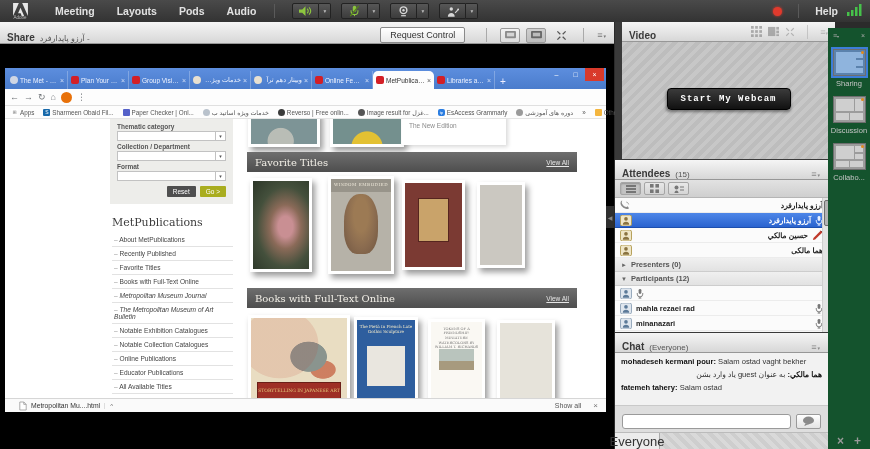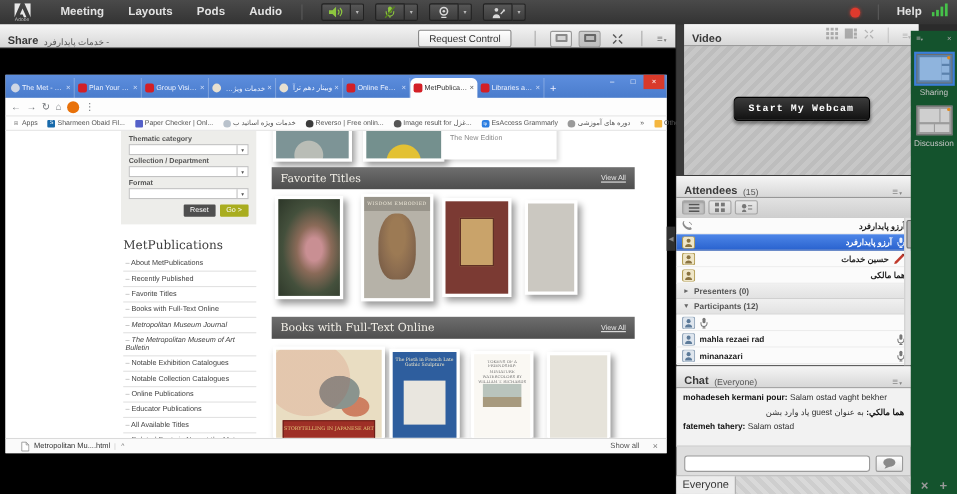--- a/index.html
+++ b/index.html
@@ -150,21 +150,21 @@
   .c-msgs { position:absolute; top:20px; left:0; right:0; height:53px; background:#f2f2f2; border-bottom:1px solid #c9c9c9; padding:4px 6px; overflow:hidden; }
   .msg { font-size:7.6px; color:#333; margin-bottom:4px; }
   .msg b { color:#111; }
   .msg.rtl { direction:rtl; text-align:right; }
   .c-input-row { position:absolute; top:78px; left:0; right:0; height:20px; display:flex; align-items:center; gap:5px; padding:0 7px; }
   .c-input { flex:1; height:15px; background:#fff; border:1px solid #9a9a9a; border-radius:3px; font-size:8px; padding:0 4px; font-family:inherit; }
   .c-send { width:25px; height:15px; border:1px solid #9a9a9a; border-radius:2px; background:linear-gradient(#fff,#e3e3e3);
     display:flex; align-items:center; justify-content:center; }
   .c-tabs { position:absolute; left:0; right:0; bottom:0; height:17px;
     background:repeating-linear-gradient(45deg,#d9d9d9 0 4px,#cecece 4px 8px); border-top:1px solid #bbb; display:flex; }
-  .c-tab { width:54px; background:#ececec; border-right:1px solid #aaa; font-size:10px; color:#333;
+  .c-tab { width:45px; background:#ececec; border-right:1px solid #aaa; font-size:13px; color:#333;
     display:flex; align-items:center; justify-content:center; }
 
   
   .laybar { position:absolute; left:828px; top:28px; width:42px; height:427px; background:#14532d; }
   .lb-hd { display:flex; justify-content:space-between; align-items:center; padding:4px 5px 2px; color:#aaa; font-size:7px; }
   .lb-item { display:flex; flex-direction:column; align-items:center; margin-top:8px; }
   .thumb { width:33px; height:27px; background:#9c9c9c; border:1px solid #6e6e6e; position:relative; padding:2px; }
   .thumb.on { outline:2px solid #3d7ed8; background:#5b82ad; }
   .tb { position:absolute; background:#cfcfcf; }
   .thumb.on .tb { background:#8fb4dd; }
@@ -241,21 +241,21 @@
           <rect x="8" y="3" width="2.5" height="9" fill="#46c24a"></rect>
           <rect x="12" y="0" width="2.5" height="12" fill="#46c24a"></rect>
         </svg>
     </span>
   </div>
 </header>
 
 <section class="share-pod">
   <div class="pod-hd">
     <span class="pod-title">Share</span>
-    <span class="pod-sub" dir="auto">- خدمات پایدارفرد</span>
+    <span class="pod-sub" dir="auto">- آرزو پایدارفرد</span>
     <div class="pod-menu" style="display:flex;align-items:center;gap:6px;">
       <button class="req-btn">Request Control</button>
       <span class="mb-sep" style="background:#aaa"></span>
       <span class="ic-btn">
         <svg width="13" height="10" viewBox="0 0 14 11">
             <rect x="1" y="1" width="12" height="8" rx="1" fill="#8a8a8a"></rect>
             <rect x="3" y="3" width="8" height="4" fill="#d5d5d5"></rect>
           </svg>
       </span>
       <span class="ic-btn sel">
@@ -594,21 +594,21 @@
             <line x1="4" y1="9.7" x2="4" y2="11" stroke="#e8f0ff"></line>
             <line x1="2.5" y1="11" x2="5.5" y2="11" stroke="#e8f0ff"></line>
           </svg>
       </div>
       <div class="a-row">
         <svg width="12" height="11" viewBox="0 0 12 12">
             <rect width="12" height="12" rx="2" fill="#efe6c8" stroke="#b09a50"></rect>
             <circle cx="6" cy="4.3" r="2" fill="#8a7340"></circle>
             <path d="M2.5 10.5c0-2 1.6-3.1 3.5-3.1s3.5 1.1 3.5 3.1z" fill="#8a7340"></path>
           </svg>
-        <span class="nm" dir="rtl">حسین خدمات</span>
+        <span class="nm" dir="rtl">حسین مالکي</span>
         <svg width="11" height="11" viewBox="0 0 12 12">
             <path d="M1 11l2.4-.6L11.2 2.6 9.4.8 1.6 8.6z" fill="#c0392b"></path>
             <path d="M9.4.8l1.8 1.8" stroke="#7d241a"></path>
           </svg>
       </div>
       <div class="a-row">
         <svg width="12" height="11" viewBox="0 0 12 12">
             <rect width="12" height="12" rx="2" fill="#efe6c8" stroke="#b09a50"></rect>
             <circle cx="6" cy="4.3" r="2" fill="#8a7340"></circle>
             <path d="M2.5 10.5c0-2 1.6-3.1 3.5-3.1s3.5 1.1 3.5 3.1z" fill="#8a7340"></path>
@@ -723,17 +723,28 @@
   <div class="lb-item">
     <span class="thumb">
       <span class="tb" style="left:2px; top:2px; width:18px; height:12px;"></span>
       <span class="tb" style="right:2px; top:2px; width:8px; height:12px;"></span>
       <span class="tb" style="left:2px; bottom:2px; width:13px; height:7px;"></span>
       <span class="tb" style="right:2px; bottom:2px; width:13px; height:7px;"></span>
       <span class="tb-dot"></span>
     </span>
     <span class="lb-lab">Discussion</span>
   </div>
+  <div class="lb-item">
+    <span class="thumb">
+      <span class="tb" style="left:2px; top:2px; width:18px; height:13px;"></span>
+      <span class="tb" style="right:2px; top:2px; width:8px; height:6px;"></span>
+      <span class="tb" style="right:2px; top:10px; width:8px; height:5px;"></span>
+      <span class="tb" style="left:2px; bottom:2px; width:13px; height:6px;"></span>
+      <span class="tb" style="right:2px; bottom:2px; width:13px; height:6px;"></span>
+      <span class="tb-dot"></span>
+    </span>
+    <span class="lb-lab">Collabo...</span>
+  </div>
   <div class="lb-bottom">
     <span>×</span>
     <span>+</span>
   </div>
 </aside>
 
 </body></html>

